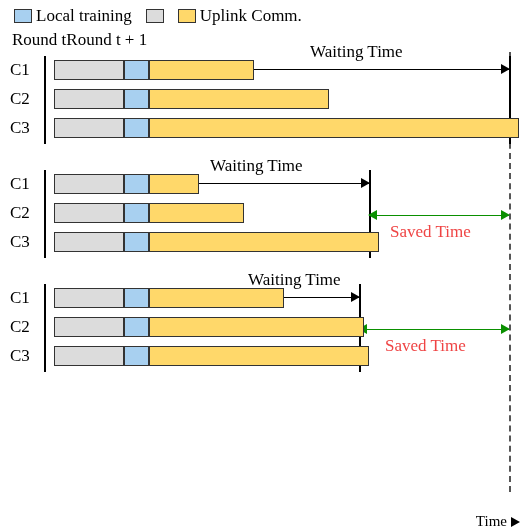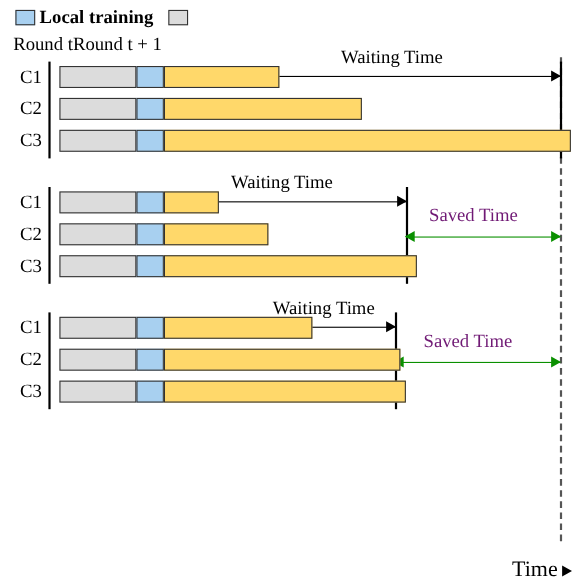--- a/index.html
+++ b/index.html
@@ -1,59 +1,63 @@
 <!DOCTYPE html>
 <html><head>
 <meta charset="utf-8">
 <style>
   * { box-sizing: border-box; margin: 0; padding: 0; }
   body { font-family: "Times New Roman", serif; font-size: 17px; width: 532px; height: 532px; background: #fff; position: relative; }
   .legend { display: flex; gap: 14px; margin: 6px 0 4px 14px; }
-  .leg-item { display: flex; align-items: center; gap: 4px; font-weight: bold; }
+  .leg-item { display: flex; align-items: center; gap: 4px; }
   .swatch { width: 18px; height: 14px; border: 1px solid #333; }
   .sw-local { background: #a8d0f0; }
   .sw-down { background: #dcdcdc; }
   .sw-up { background: #ffd86a; }
   .round-labels { display: flex; justify-content: flex-start; margin: 0 12px 2px 12px; }
   .chart-area { position: relative; margin-left: 10px; margin-right: 10px; }
   .panel { position: relative; margin-bottom: 6px; }
   .rows { position: relative; }
   .row { display: flex; align-items: center; height: 27px; margin-bottom: 2px; }
-  .clabel { width: 28px; text-align: right; margin-right: 16px; }
+  .clabel { width: 28px; text-align: left; margin-right: 16px; }
   .barwrap { position: relative; flex: 1; height: 24px; }
   .seg { position: absolute; top: 2px; height: 20px; border: 1px solid #333; }
   .seg-down { background: #dcdcdc; }
   .seg-local { background: #a8d0f0; }
   .seg-up { background: #ffd86a; }
   .waiting-arrow { position: absolute; height: 18px; }
   .wa-line { position: absolute; top: 9px; left: 0; right: 0; border-top: 1.5px solid #000; }
   .wa-head-l { position: absolute; left: -1px; top: 4px; width: 0; height: 0; border-top: 5px solid transparent; border-bottom: 5px solid transparent; border-right: 9px solid #000; }
   .wa-head-r { position: absolute; right: -1px; top: 4px; width: 0; height: 0; border-top: 5px solid transparent; border-bottom: 5px solid transparent; border-left: 9px solid #000; }
   .waiting-label { position: absolute; white-space: nowrap; font-size: 17px; }
   .saved-arrow { position: absolute; height: 18px; }
   .sv-line { position: absolute; top: 9px; left: 0; right: 0; border-top: 1.5px solid #0a9000; }
   .sv-head-l { position: absolute; left: -1px; top: 4px; width: 0; height: 0; border-top: 5px solid transparent; border-bottom: 5px solid transparent; border-right: 9px solid #0a9000; }
   .sv-head-r { position: absolute; right: -1px; top: 4px; width: 0; height: 0; border-top: 5px solid transparent; border-bottom: 5px solid transparent; border-left: 9px solid #0a9000; }
-  .saved-label { position: absolute; color: #701a75; white-space: nowrap; font-size: 17px; }
+  .saved-label { position: absolute; color: #ef4444; white-space: nowrap; font-size: 17px; margin-top: 36px; }
   .vline-solid { position: absolute; top: 0; bottom: 0; border-left: 2px solid #000; }
   .vline-dash { position: absolute; top: 0; border-left: 2px dashed #555; }
   .caption { text-align: center; margin: 2px 0 4px 0; }
-  .time-axis { position: absolute; bottom: 2px; right: 12px; font-size: 20px; display: flex; align-items: center; gap: 4px; }
+  .time-axis { position: absolute; bottom: 2px; right: 12px; font-size: 15px; display: flex; align-items: center; gap: 4px; }
   .axis-arrow-head { width: 0; height: 0; border-top: 5px solid transparent; border-bottom: 5px solid transparent; border-left: 9px solid #000; }
 </style>
 </head>
 <body>
 
 <div class="legend">
   <div class="leg-item">
     <div class="swatch sw-local"></div>
     <span>Local training</span>
   </div>
   <div class="leg-item">
     <div class="swatch sw-down"></div>
+  </div>
+  <div class="leg-item">
+    <div class="swatch sw-up"></div>
+    <span>Uplink Comm.</span>
   </div>
 </div>
 
 <div class="round-labels">
   <span>Round t</span>
   <span>Round t + 1</span>
 </div>
 
 <div class="chart-area">
 

